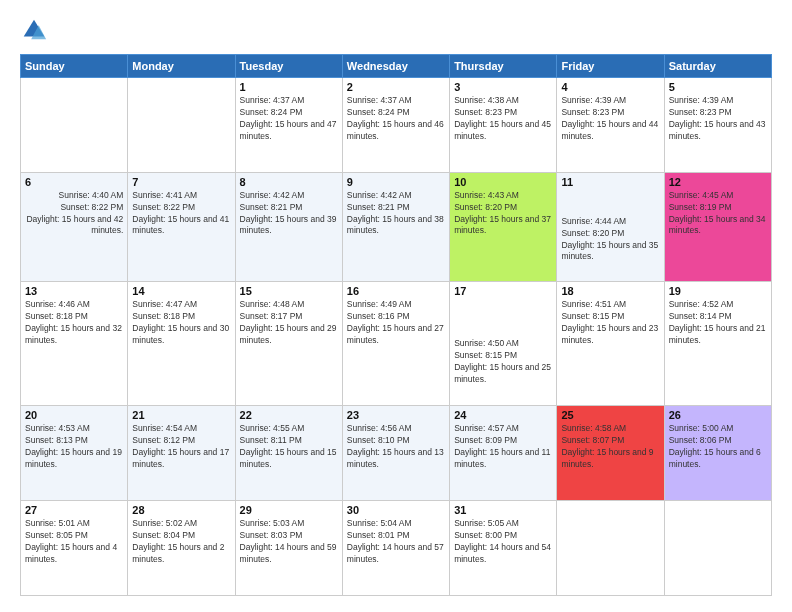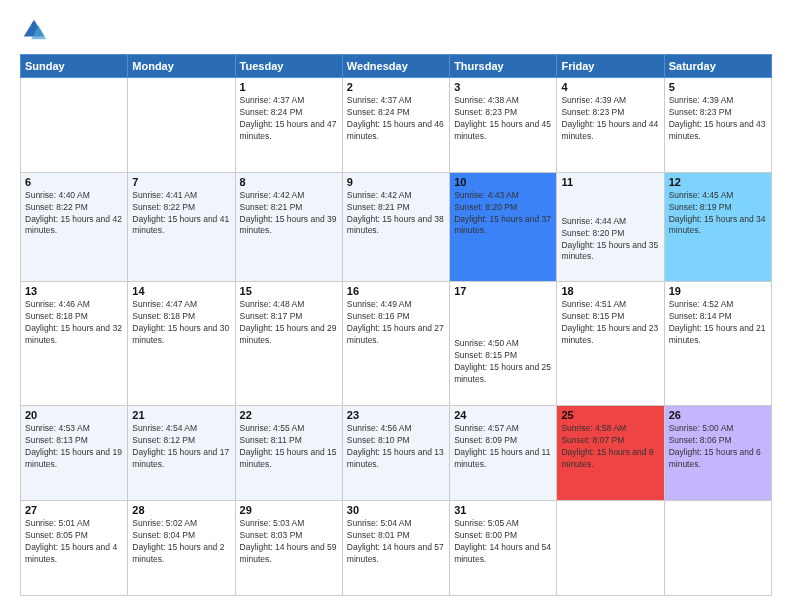--- a/index.html
+++ b/index.html
@@ -168,21 +168,21 @@
           <td>
             <span class="day-num">5</span>
             <div class="day-info" style="white-space: pre-line;">Sunrise: 4:39 AM
 Sunset: 8:23 PM
 Daylight: 15 hours and 43 minutes.</div>
           </td>
         </tr>
         <tr>
           <td style="background: rgb(240, 245, 251);">
             <span class="day-num">6</span>
-            <div class="day-info" style="white-space: pre-line;">Sunrise: 4:40 AM
+            <div class="day-info" style="white-space: pre-line; text-align: right;">Sunrise: 4:40 AM
 Sunset: 8:22 PM
 Daylight: 15 hours and 42 minutes.</div>
           </td>
           <td style="background: rgb(240, 245, 251);">
             <span class="day-num">7</span>
             <div class="day-info" style="white-space: pre-line;">Sunrise: 4:41 AM
 Sunset: 8:22 PM
 Daylight: 15 hours and 41 minutes.</div>
           </td>
           <td style="background: rgb(240, 245, 251);">
@@ -190,33 +190,33 @@
             <div class="day-info" style="white-space: pre-line;">Sunrise: 4:42 AM
 Sunset: 8:21 PM
 Daylight: 15 hours and 39 minutes.</div>
           </td>
           <td style="background: rgb(240, 245, 251);">
             <span class="day-num">9</span>
             <div class="day-info" style="white-space: pre-line;">Sunrise: 4:42 AM
 Sunset: 8:21 PM
 Daylight: 15 hours and 38 minutes.</div>
           </td>
-          <td style="background: #3b82f6;">
+          <td style="background: #bef264;">
             <span class="day-num">10</span>
             <div class="day-info" style="white-space: pre-line;">Sunrise: 4:43 AM
 Sunset: 8:20 PM
 Daylight: 15 hours and 37 minutes.</div>
           </td>
           <td style="background: rgb(240, 245, 251);">
             <span class="day-num">11</span>
             <div class="day-info" style="white-space: pre-line; margin-top: 28px;">Sunrise: 4:44 AM
 Sunset: 8:20 PM
 Daylight: 15 hours and 35 minutes.</div>
           </td>
-          <td style="background: #7dd3fc;">
+          <td style="background: #ec4899;">
             <span class="day-num">12</span>
             <div class="day-info" style="white-space: pre-line;">Sunrise: 4:45 AM
 Sunset: 8:19 PM
 Daylight: 15 hours and 34 minutes.</div>
           </td>
         </tr>
         <tr>
           <td>
             <span class="day-num">13</span>
             <div class="day-info" style="white-space: pre-line;">Sunrise: 4:46 AM

